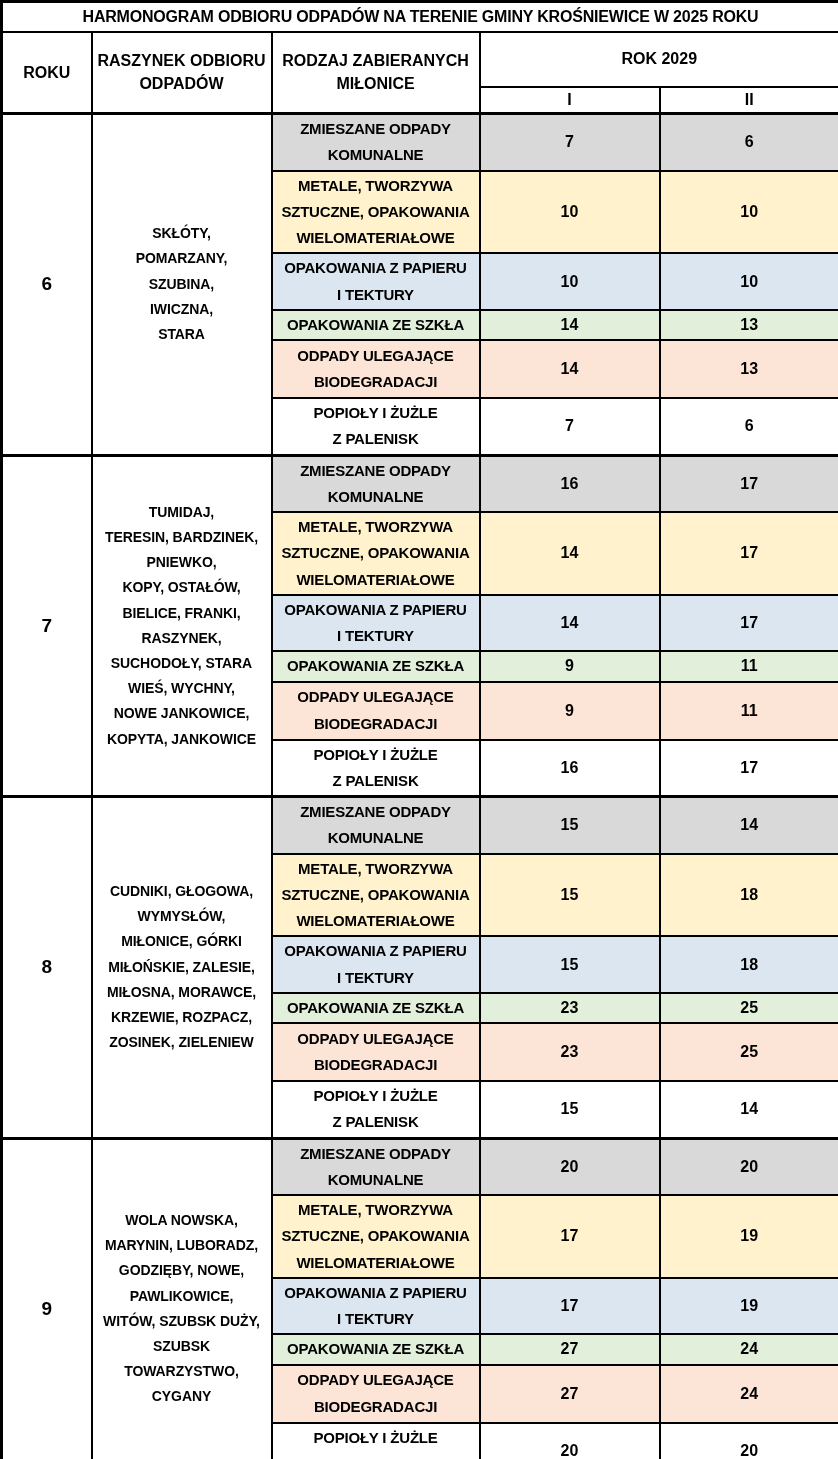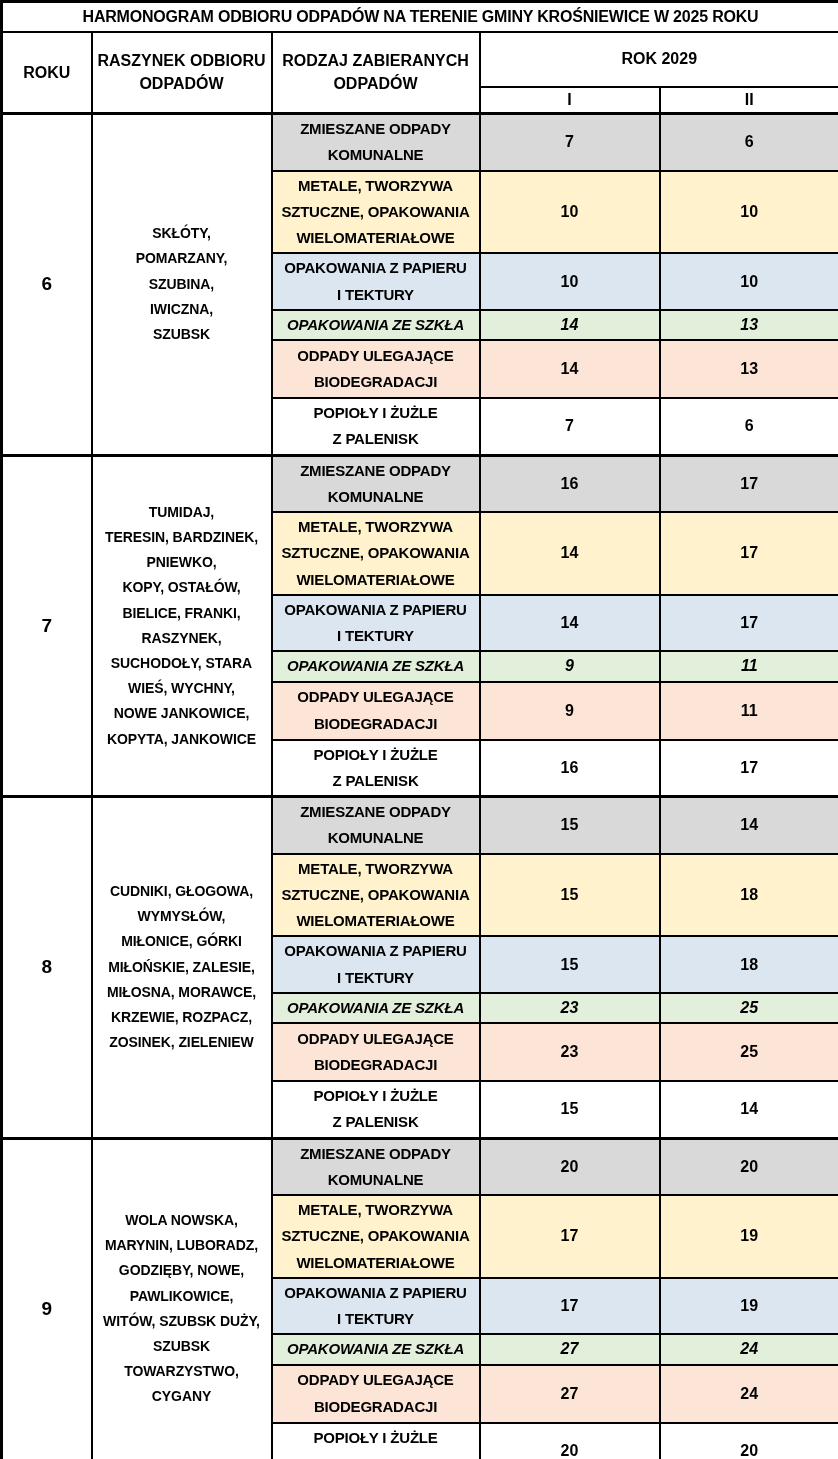--- a/index.html
+++ b/index.html
@@ -37,21 +37,21 @@
   tr.header-row-2 th { height: 27px; font-size: 16px; }
 
   td.trasa  { font-size: 19px; }
   td.places { font-size: 14px; line-height: 1.8; white-space: pre-line; letter-spacing: -0.1px; }
   td.wtype  { font-size: 15px; line-height: 1.75; white-space: pre-line; letter-spacing: -0.2px; }
   td.datecell { font-size: 16px; }
 
   tr.rh1 { height: 55px; }
   tr.rh2 { height: 75px; }
   tr.rh3 { height: 56px; }
-  tr.rh4 { height: 26px; font-style: italic; }
+  tr.rh4 { height: 26px; }
   tr.rh5 { height: 58px; }
   tr.rh6 { height: 55px; }
 
   tr.section-start td { border-top: 3px solid #000; }
 </style>
 </head>
 <body>
 
 <table class="schedule">
   <colgroup>
@@ -63,37 +63,37 @@
   </colgroup>
   <thead>
     <tr class="title-row">
       <th colspan="5">HARMONOGRAM ODBIORU ODPADÓW NA TERENIE GMINY KROŚNIEWICE W 2025 ROKU</th>
     </tr>
     <tr class="header-row-1">
       <th rowspan="2">ROKU</th>
       <th rowspan="2">RASZYNEK ODBIORU
 ODPADÓW</th>
       <th rowspan="2">RODZAJ ZABIERANYCH
-ODPADÓW</th>
+MIŁONICE</th>
       <th colspan="2">ROK 2029</th>
     </tr>
     <tr class="header-row-2">
       <th>I</th>
       <th>II</th>
     </tr>
   </thead>
 
   <tbody>
     <tr class="rh1 section-start">
       <td class="trasa" rowspan="6">6</td>
       <td class="places" rowspan="6">SKŁÓTY,
 POMARZANY,
 SZUBINA,
 IWICZNA,
-SZUBSK</td>
+STARA</td>
       <td class="wtype" style="background-color: rgb(217, 217, 217);">ZMIESZANE ODPADY
 KOMUNALNE</td>
       <td class="datecell" style="background-color: rgb(217, 217, 217);">7</td>
       <td class="datecell" style="background-color: rgb(217, 217, 217);">6</td>
     </tr>
     <tr class="rh2">
       <td class="wtype" style="background-color: rgb(255, 242, 204);">METALE, TWORZYWA
 SZTUCZNE, OPAKOWANIA
 WIELOMATERIAŁOWE</td>
       <td class="datecell" style="background-color: rgb(255, 242, 204);">10</td>

